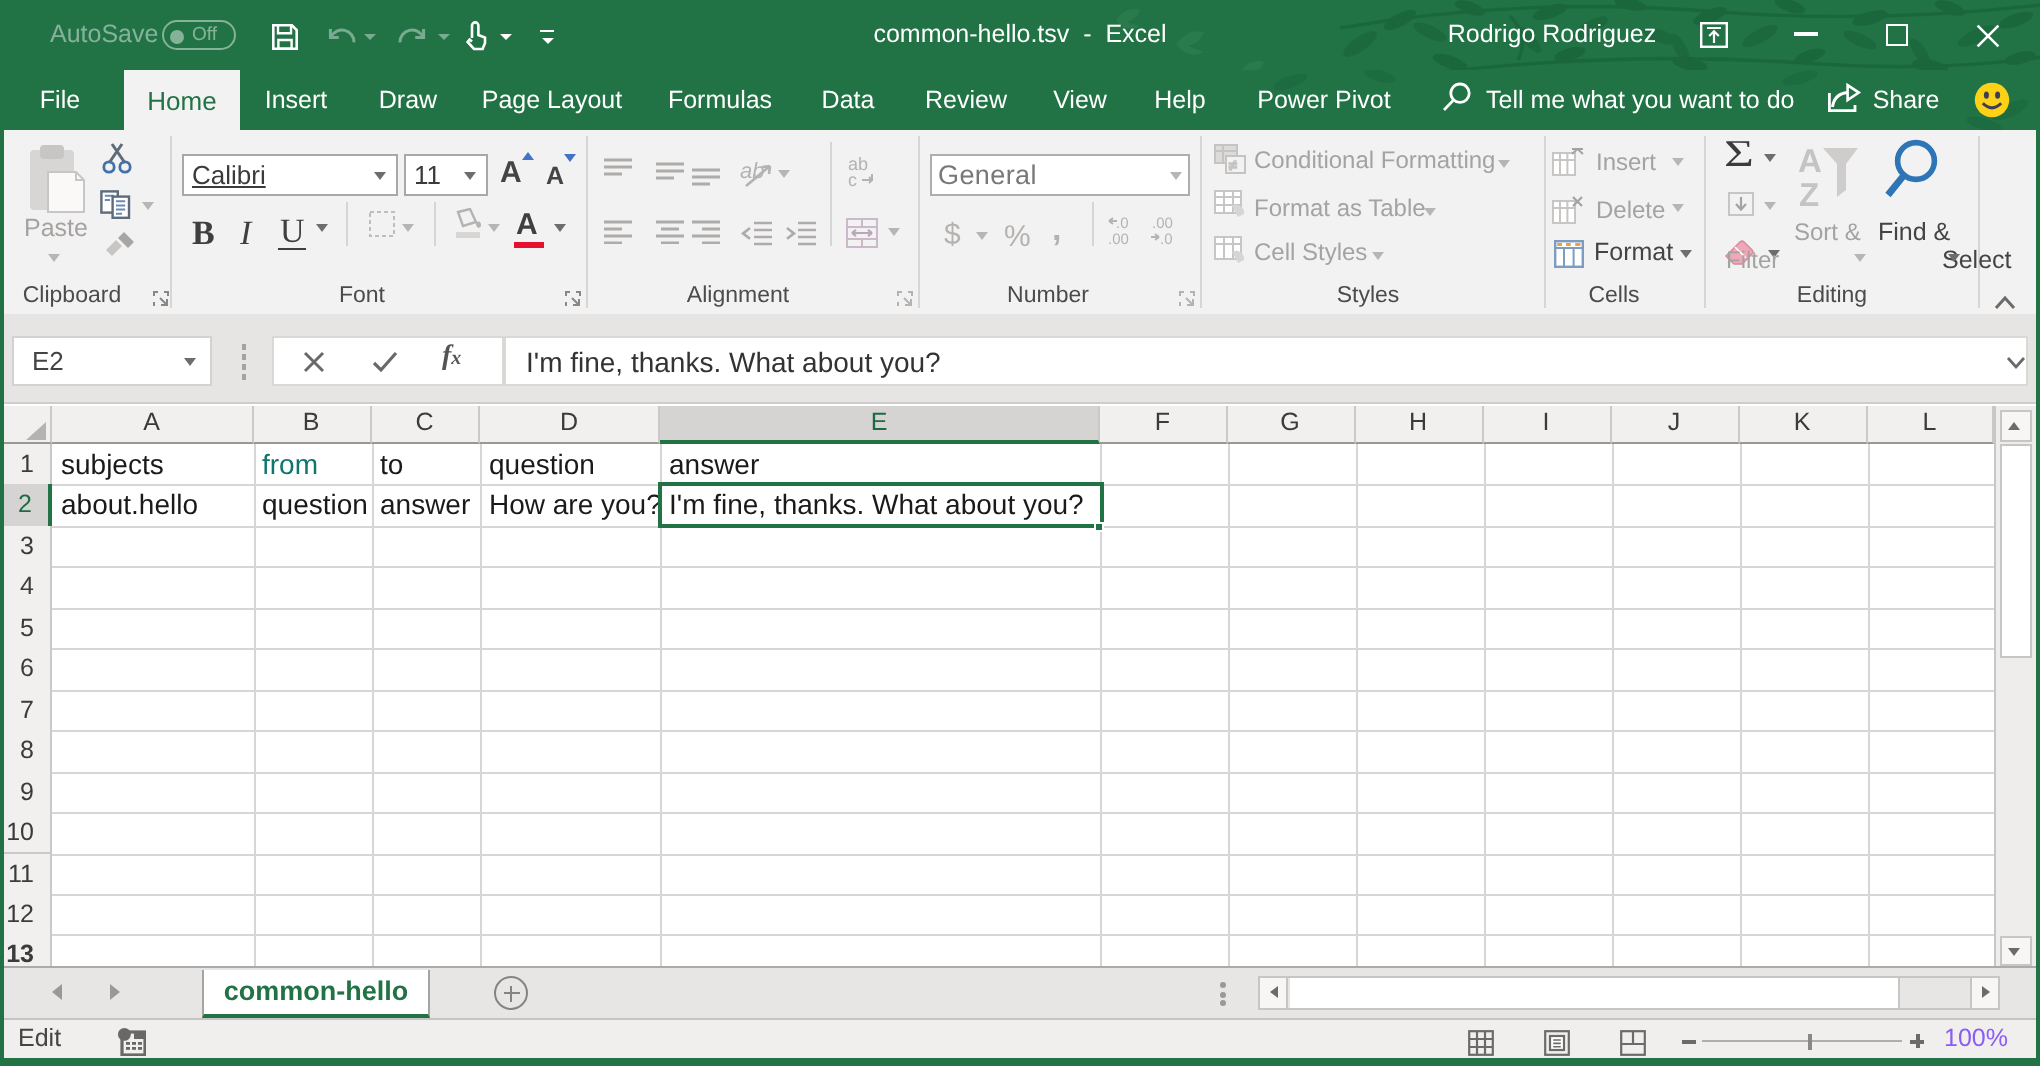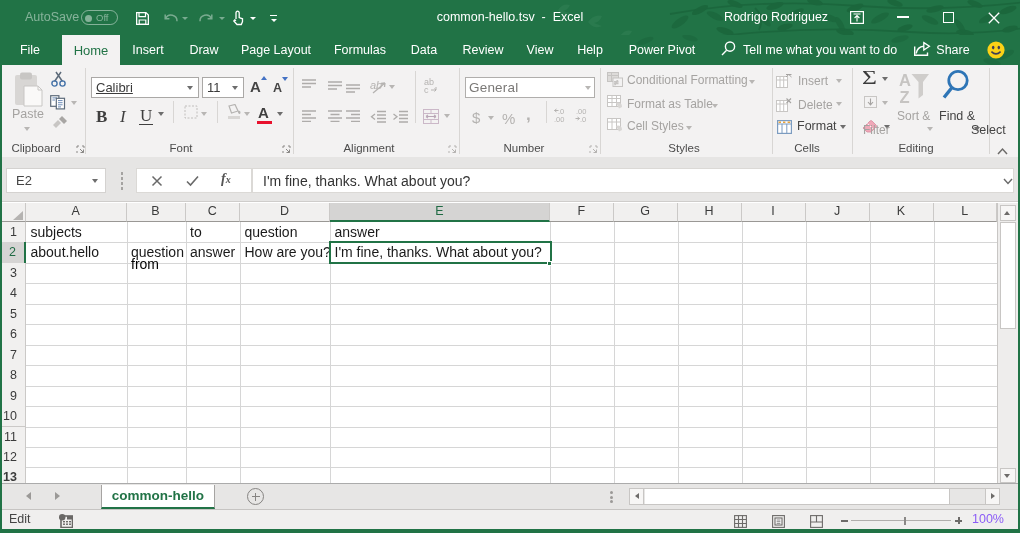--- a/index.html
+++ b/index.html
@@ -442,21 +442,21 @@
     <div class="abs" style="left:330px;top:19px;width:1px;height:265.84999999999997px;background:#d6d6d6;"></div>
     <div class="abs" style="left:550px;top:19px;width:1px;height:265.84999999999997px;background:#d6d6d6;"></div>
     <div class="abs" style="left:613.5px;top:19px;width:1px;height:265.84999999999997px;background:#d6d6d6;"></div>
     <div class="abs" style="left:677.5px;top:19px;width:1px;height:265.84999999999997px;background:#d6d6d6;"></div>
     <div class="abs" style="left:741.5px;top:19px;width:1px;height:265.84999999999997px;background:#d6d6d6;"></div>
     <div class="abs" style="left:805.5px;top:19px;width:1px;height:265.84999999999997px;background:#d6d6d6;"></div>
     <div class="abs" style="left:869.5px;top:19px;width:1px;height:265.84999999999997px;background:#d6d6d6;"></div>
     <div class="abs" style="left:933.5px;top:19px;width:1px;height:265.84999999999997px;background:#d6d6d6;"></div>
     <div class="abs" style="left:997px;top:19px;width:1px;height:265.84999999999997px;background:#d6d6d6;"></div>
     <div class="abs" style="left:30.5px;top:19px;height:20.45px;line-height:21.45px;font-size:14px;color:#1a1a1a;white-space:nowrap;">subjects</div>
-    <div class="abs" style="left:131px;top:19px;height:20.45px;line-height:21.45px;font-size:14px;color:#000000;white-space:nowrap;margin-top:32px;">from</div>
+    <div class="abs" style="left:131px;top:19px;height:20.45px;line-height:21.45px;font-size:14px;color:#0f766e;white-space:nowrap;">from</div>
     <div class="abs" style="left:190px;top:19px;height:20.45px;line-height:21.45px;font-size:14px;color:#1a1a1a;white-space:nowrap;">to</div>
     <div class="abs" style="left:244.5px;top:19px;height:20.45px;line-height:21.45px;font-size:14px;color:#1a1a1a;white-space:nowrap;">question</div>
     <div class="abs" style="left:334.5px;top:19px;height:20.45px;line-height:21.45px;font-size:14px;color:#1a1a1a;white-space:nowrap;">answer</div>
     <div class="abs" style="left:30.5px;top:39.45px;height:20.45px;line-height:21.45px;font-size:14px;color:#1a1a1a;white-space:nowrap;">about.hello</div>
     <div class="abs" style="left:131px;top:39.45px;height:20.45px;line-height:21.45px;font-size:14px;color:#1a1a1a;white-space:nowrap;">question</div>
     <div class="abs" style="left:190px;top:39.45px;height:20.45px;line-height:21.45px;font-size:14px;color:#1a1a1a;white-space:nowrap;">answer</div>
     <div class="abs" style="left:244.5px;top:39.45px;height:20.45px;line-height:21.45px;font-size:14px;color:#1a1a1a;white-space:nowrap;">How are you?</div>
     <div class="abs" style="left:334.5px;top:39.45px;height:20.45px;line-height:21.45px;font-size:14px;color:#1a1a1a;white-space:nowrap;">I'm fine, thanks. What about you?</div>
     <div class="abs" style="left:328.5px;top:37.95px;width:223px;height:23.45px;border:2px solid #217346;"></div>
     <div class="abs" style="left:547px;top:57.9px;width:5px;height:5px;background:#217346;border:1px solid #fff;"></div>

